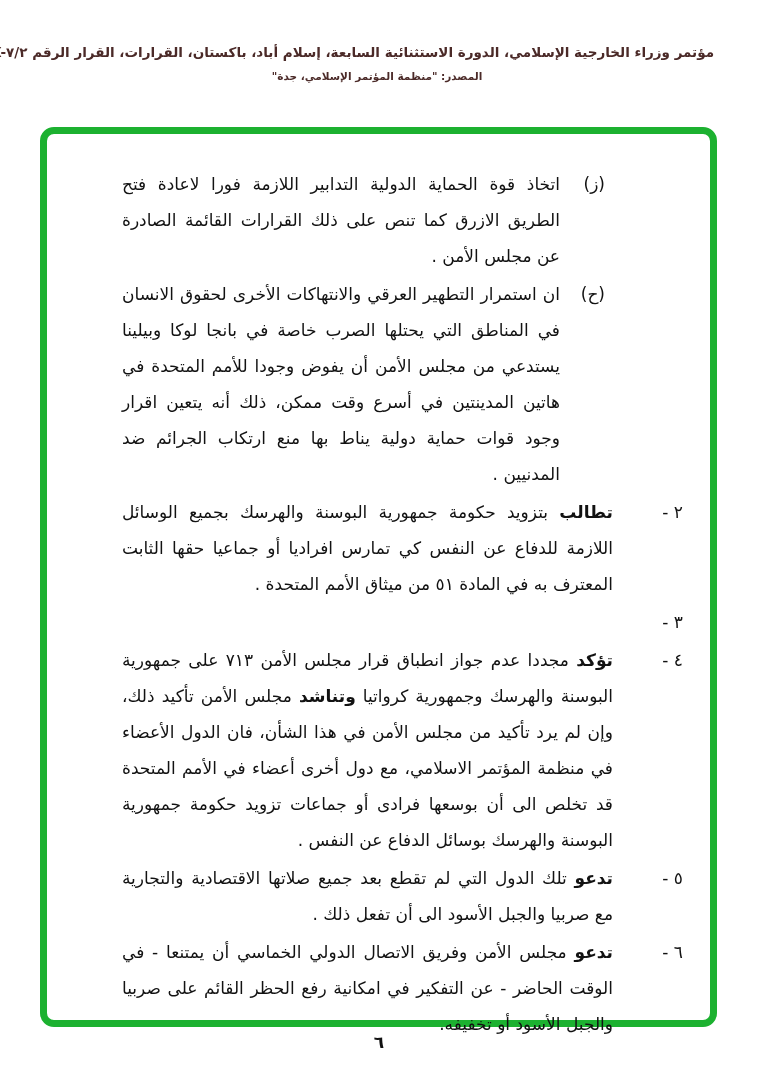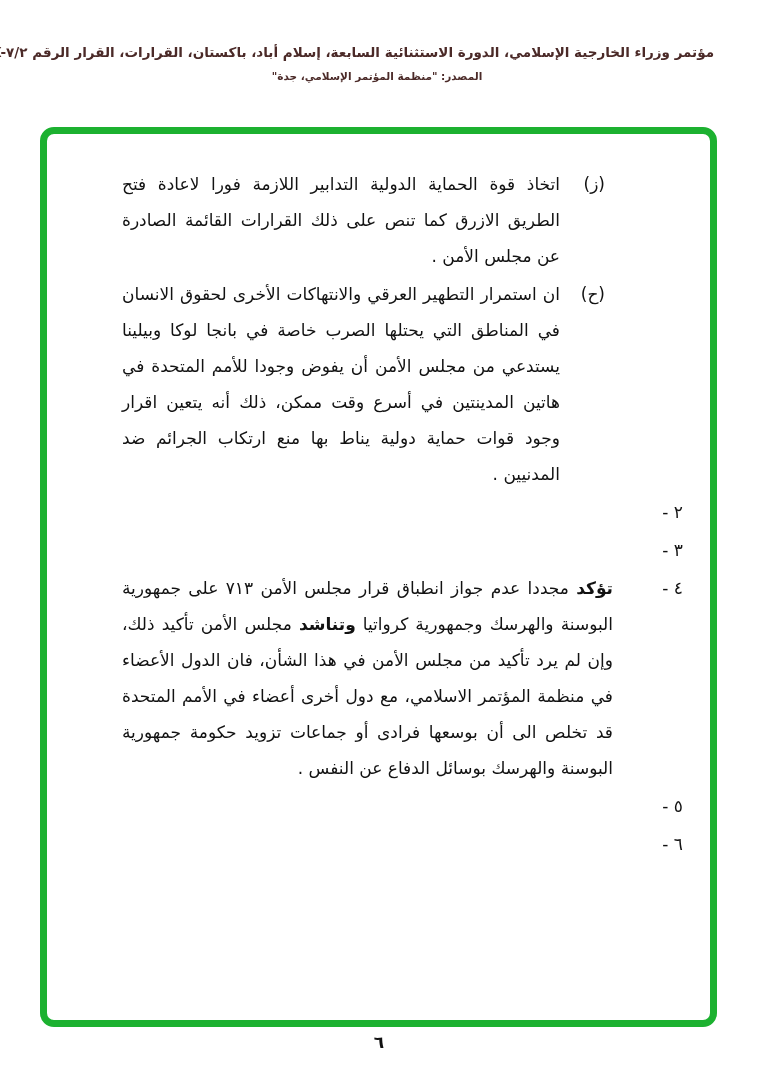--- a/index.html
+++ b/index.html
@@ -92,30 +92,33 @@
       <div class="item sub">
         <div class="marker">(ز)</div>
         <div class="text"><span>اتخاذ قوة الحماية الدولية التدابير اللازمة فورا لاعادة فتح الطريق الازرق كما تنص على ذلك القرارات القائمة الصادرة عن مجلس الأمن .</span></div>
       </div>
       <div class="item sub">
         <div class="marker">(ح)</div>
         <div class="text"><span>ان استمرار التطهير العرقي والانتهاكات الأخرى لحقوق الانسان في المناطق التي يحتلها الصرب خاصة في بانجا لوكا وبيلينا يستدعي من مجلس الأمن أن يفوض وجودا للأمم المتحدة في هاتين المدينتين في أسرع وقت ممكن، ذلك أنه يتعين اقرار وجود قوات حماية دولية يناط بها منع ارتكاب الجرائم ضد المدنيين .</span></div>
       </div>
       <div class="item">
         <div class="marker">٢ -</div>
+        <div class="text"><span class="b">تطالب</span><span> بتزويد حكومة جمهورية البوسنة والهرسك بجميع الوسائل اللازمة للدفاع عن النفس كي تمارس افراديا أو جماعيا حقها الثابت المعترف به في المادة ٥١ من ميثاق الأمم المتحدة .</span></div>
       </div>
       <div class="item">
         <div class="marker">٣ -</div>
       </div>
       <div class="item">
         <div class="marker">٤ -</div>
         <div class="text"><span class="b">تؤكد</span><span> مجددا عدم جواز انطباق قرار مجلس الأمن ٧١٣ على جمهورية البوسنة والهرسك وجمهورية كرواتيا </span><span class="b">وتناشد</span><span> مجلس الأمن تأكيد ذلك، وإن لم يرد تأكيد من مجلس الأمن في هذا الشأن، فان الدول الأعضاء في منظمة المؤتمر الاسلامي، مع دول أخرى أعضاء في الأمم المتحدة قد تخلص الى أن بوسعها فرادى أو جماعات تزويد حكومة جمهورية البوسنة والهرسك بوسائل الدفاع عن النفس .</span></div>
       </div>
       <div class="item">
         <div class="marker">٥ -</div>
+        <div class="text"><span class="b">تدعو</span><span> تلك الدول التي لم تقطع بعد جميع صلاتها الاقتصادية والتجارية مع صربيا والجبل الأسود الى أن تفعل ذلك .</span></div>
       </div>
       <div class="item">
         <div class="marker">٦ -</div>
+        <div class="text"><span class="b">تدعو</span><span> مجلس الأمن وفريق الاتصال الدولي الخماسي أن يمتنعا - في الوقت الحاضر - عن التفكير في امكانية رفع الحظر القائم على صربيا والجبل الأسود أو تخفيفه.</span></div>
       </div>
     </div>
 </div>
 
 <div class="page-number">٦</div>
 
 </body></html>

